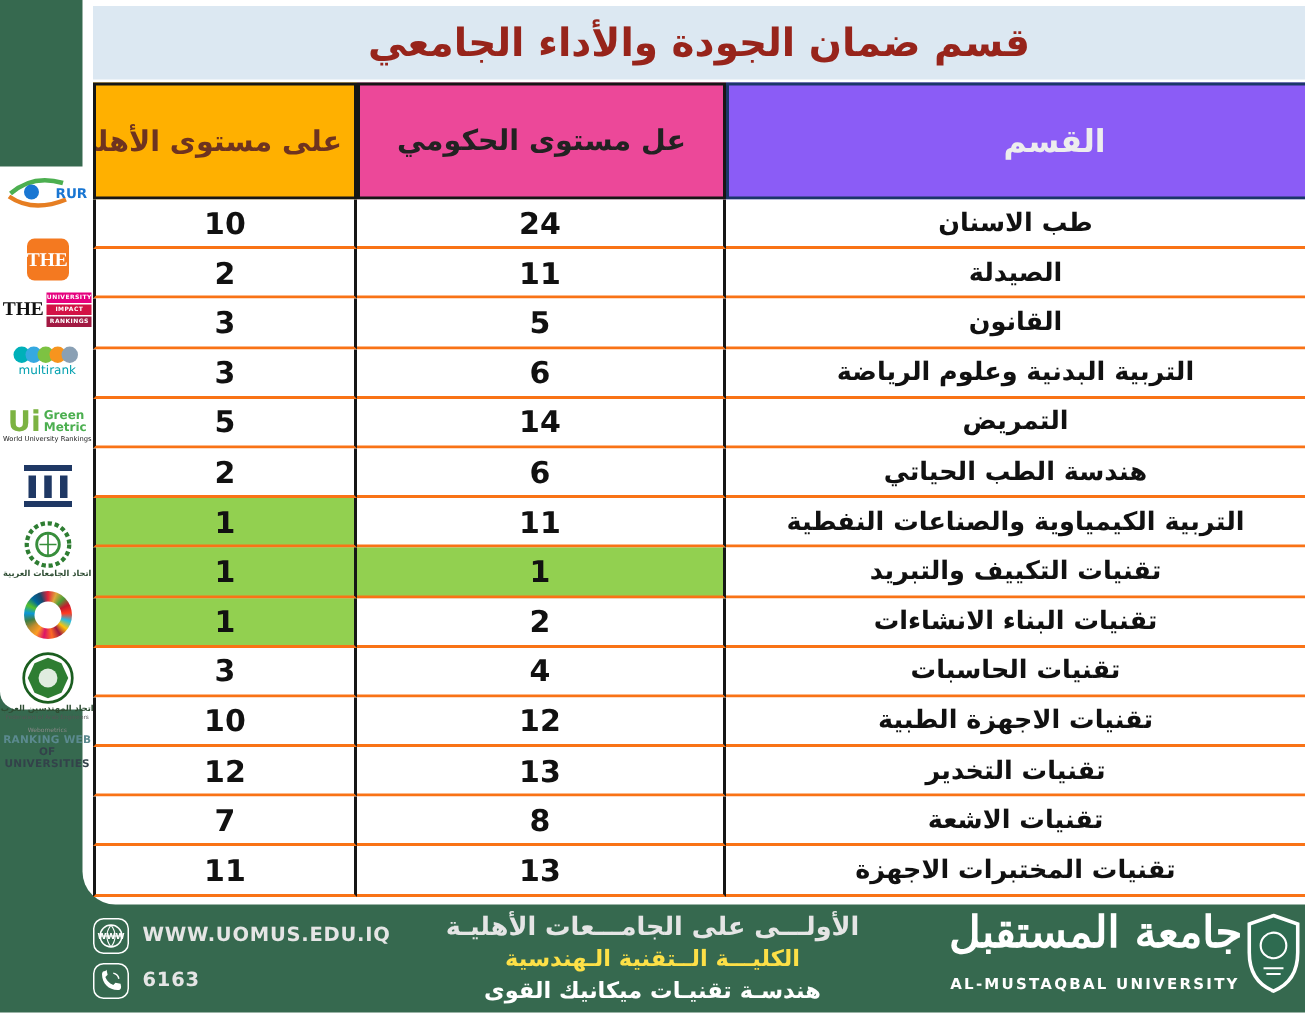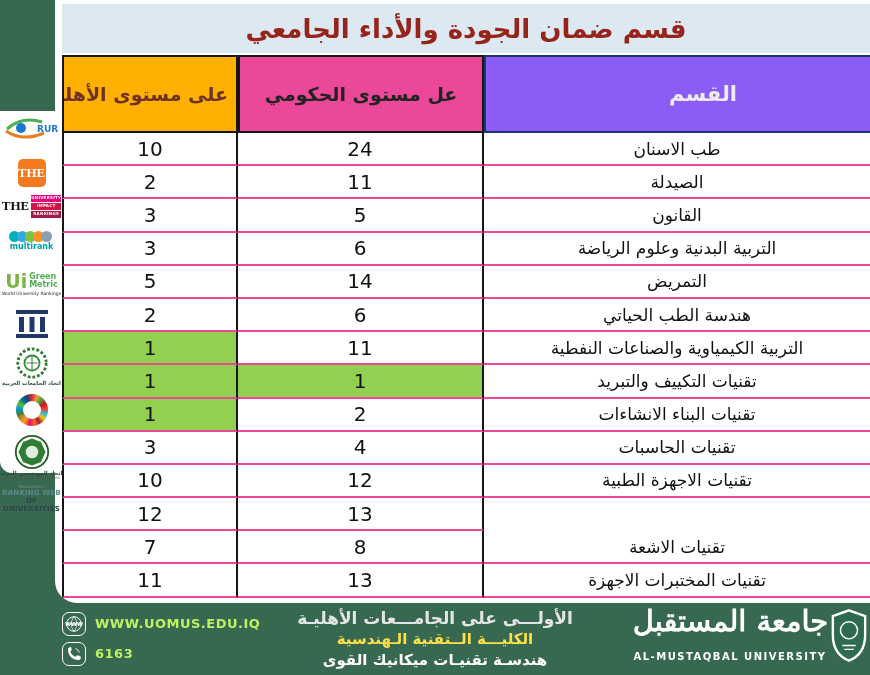--- a/index.html
+++ b/index.html
@@ -37,37 +37,37 @@
     font-size:19px; direction:rtl; justify-content:flex-start; padding-right:8px;
     overflow:hidden; white-space:nowrap; }
   .h-gov  { left:238px; width:246px; background:#ec4899; color:#222222; font-size:19px; direction:rtl; }
   .h-dept { left:484px; width:438px; background:#8b5cf6; color:#EDEDED; font-size:21px; direction:rtl; border-color:#1B3668; }
 
   
   .tbody { position:absolute; left:62px; top:133px; width:808px; z-index:5; }
   .trow { display:grid; grid-template-columns:176px 246px 386px; height:33.2px; }
   .cell {
     display:flex; align-items:center; justify-content:center;
-    font-weight:normal; color:#111; background:#fff;
-    border-bottom:2px solid #ec4899;
+    font-weight:bold; color:#111; background:#fff;
+    border-bottom:2px solid #f97316;
   }
   .cell.priv { font-size:20px; border-left:2.5px solid #161616; border-right:2.5px solid #161616; }
   .cell.gov  { font-size:20px; border-right:2.5px solid #161616; }
   .cell.dept { font-size:17px; direction:rtl; }
   .cell.green { background:#92D050; }
 
   
   .footer { position:absolute; left:0; top:603px; width:870px; height:72px; color:#fff; }
   .icon-box {
     position:absolute; width:24px; height:24px; border:1.6px solid #fff; border-radius:7px;
     display:flex; align-items:center; justify-content:center;
   }
   .www-box { left:62px; top:9px; }
   .tel-box { left:62px; top:39px; }
-  .contact-text { position:absolute; font-weight:bold; font-size:13px; letter-spacing:0.5px; color:#bef264; }
+  .contact-text { position:absolute; font-weight:bold; font-size:13px; letter-spacing:0.5px; color:#e5e5e5; }
   .site-text { left:95px; top:13px; }
   .tel-text  { left:95px; top:43px; }
   .center-block { position:absolute; left:265px; top:5px; width:340px; text-align:center; direction:rtl; }
   .center-block .l1 { color:#e5e5e5; font-weight:bold; font-size:17px; margin-bottom:2px; }
   .center-block .l2 { color:#fde047; font-weight:bold; font-size:15px; margin-bottom:3px; }
   .center-block .l3 { color:#fff; font-weight:bold; font-size:15px; }
   .uni-ar { position:absolute; left:628px; top:1px; width:205px; text-align:center;
     color:#fff; font-weight:bold; font-size:29px; direction:rtl; font-family:"DejaVu Serif", serif; }
   .uni-en { position:absolute; left:630px; top:48px; width:200px; text-align:center;
     color:#fff; font-weight:bold; font-size:10px; letter-spacing:1.5px; }
@@ -77,21 +77,21 @@
   .the-box { width:28px; height:28px; background:#F47920; border-radius:5px; color:#fff;
     font-family:"Liberation Serif", serif; font-weight:bold; font-size:13px;
     display:flex; align-items:center; justify-content:center; }
   .impact { display:flex; align-items:center; gap:2px; }
   .impact .the-word { font-weight:bold; font-size:13px; color:#111; font-family:"Liberation Serif", serif; }
   .impact .bars { display:flex; flex-direction:column; gap:1px; }
   .impact .bar { width:30px; height:7px; color:#fff; font-size:4px; font-weight:bold;
     display:flex; align-items:center; justify-content:center; letter-spacing:0.3px; }
   .mr-circles { display:flex; }
   .mr-circles span { width:11px; height:11px; border-radius:50%; margin-left:-3px; display:inline-block; }
-  .mr-text { font-weight:bold; font-size:8px; color:#00A0AF; margin-top:1px; }
+  .mr-text { font-weight:normal; font-size:8px; color:#00A0AF; margin-top:1px; }
   .gm-row { display:flex; align-items:center; gap:2px; }
   .gm-ui { font-size:19px; font-weight:bold; color:#7CB342; line-height:1; }
   .gm-words { font-size:8px; font-weight:bold; color:#4CAF50; text-align:left; line-height:1; }
   .gm-sub { font-size:4.5px; color:#222; margin-top:1px; }
   .tiny-ar { font-size:5.5px; color:#2e4d33; font-weight:bold; direction:rtl; margin-top:1px; }
   .tiny-en { font-size:3.8px; color:#555; }
   .sdg-wheel { width:32px; height:32px; border-radius:50%; position:relative;
     background:conic-gradient(#e5243b,#dda63a,#4c9f38,#c5192d,#ff3a21,#26bde2,#fcc30b,#a21942,#fd6925,#dd1367,#fd9d24,#bf8b2e,#3f7e44,#0a97d9,#56c02b,#00689d,#19486a,#e5243b); }
   .sdg-wheel::after { content:""; position:absolute; left:7px; top:7px; width:18px; height:18px;
     border-radius:50%; background:#fff; }
@@ -163,20 +163,21 @@
       <div class="cell dept">تقنيات الحاسبات</div>
     </div>
     <div class="trow">
       <div class="cell priv">10</div>
       <div class="cell gov">12</div>
       <div class="cell dept">تقنيات الاجهزة الطبية</div>
     </div>
     <div class="trow">
       <div class="cell priv">12</div>
       <div class="cell gov">13</div>
+      <div class="cell dept">تقنيات التخدير</div>
     </div>
     <div class="trow">
       <div class="cell priv">7</div>
       <div class="cell gov">8</div>
       <div class="cell dept">تقنيات الاشعة</div>
     </div>
     <div class="trow">
       <div class="cell priv">11</div>
       <div class="cell gov">13</div>
       <div class="cell dept">تقنيات المختبرات الاجهزة</div>

